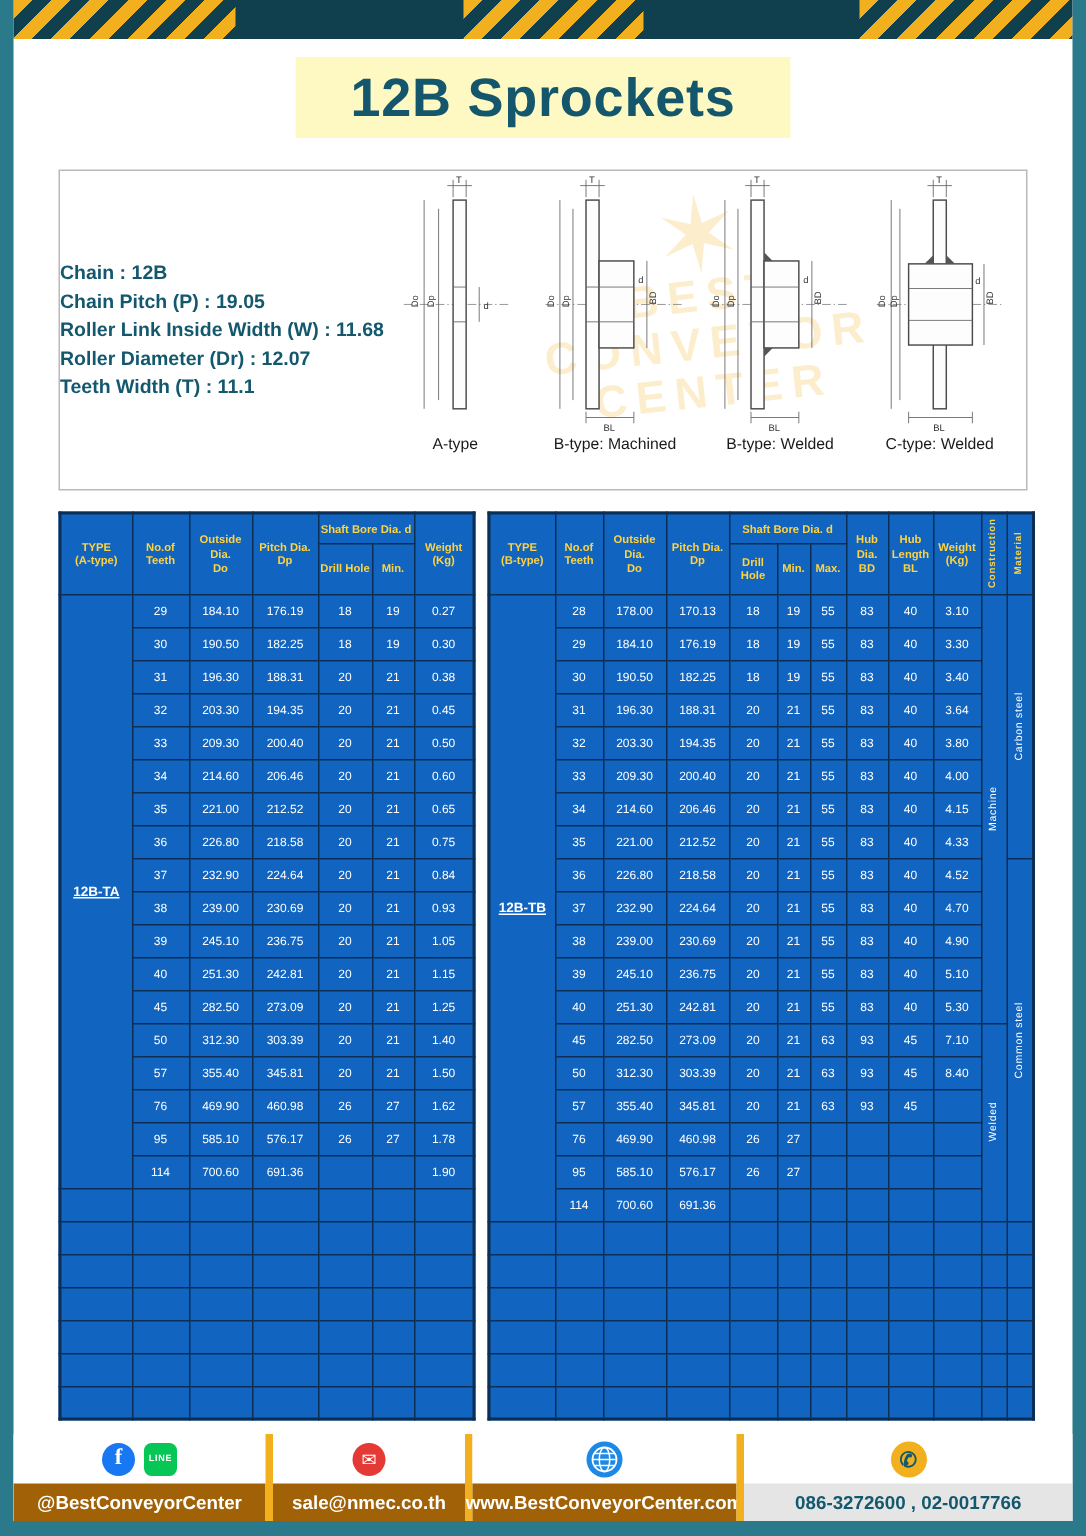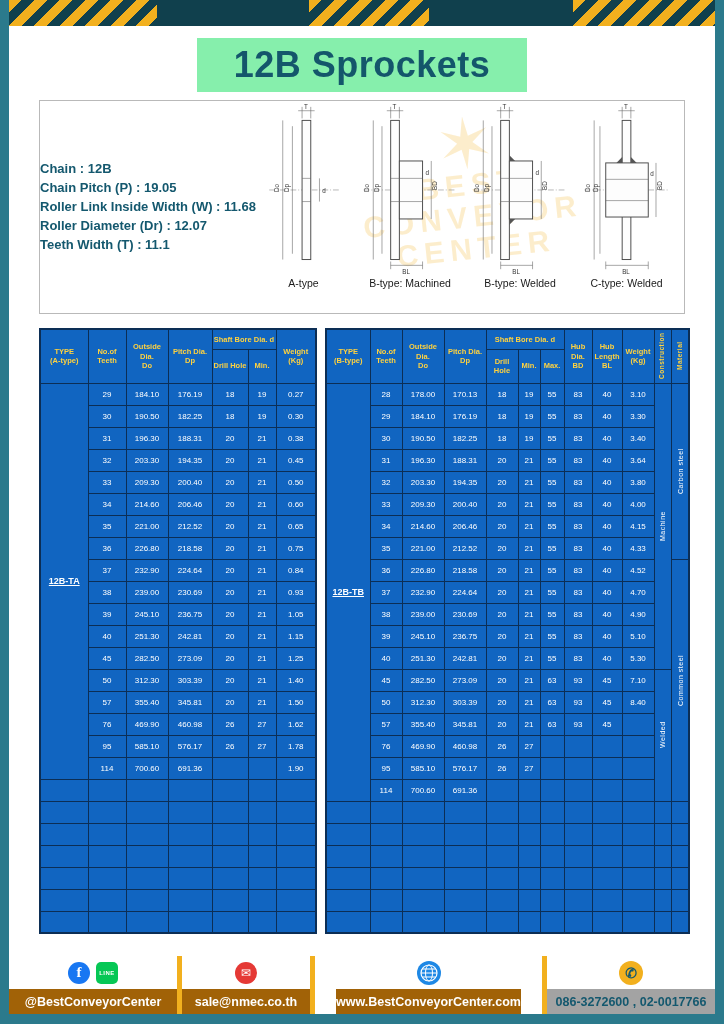--- a/index.html
+++ b/index.html
@@ -8,21 +8,21 @@
         border-left:9px solid #2b7a8c;border-right:9px solid #2b7a8c;border-bottom:10px solid #2b7a8c;
         overflow:hidden;}
   
   .top-band{position:relative;height:26px;background:#10404d;}
   .hazard{position:absolute;top:0;height:26px;
           background:repeating-linear-gradient(135deg,#f2b01e 0 9px,#10404d 9px 18px);}
   .hz-left{left:0;width:148px;}
   .hz-center{left:300px;width:120px;}
   .hz-right{right:0;width:142px;}
   
-  .title-banner{width:330px;height:54px;margin:12px auto 8px;background:#86efac;
+  .title-banner{width:330px;height:54px;margin:12px auto 21px;background:#fef9c3;
                 display:flex;align-items:center;justify-content:center;}
   .title-banner h1{margin:0;font-size:36px;font-weight:bold;color:#14566b;letter-spacing:.5px;}
   
   .spec-box{position:relative;margin:0 30px;height:214px;border:1px solid #b9b9b9;background:#fff;overflow:hidden;}
   .spec-lines{position:absolute;left:0;top:58px;z-index:2;}
   .spec-line{font-size:13px;font-weight:bold;color:#14586e;line-height:19px;white-space:nowrap;}
   .watermark{position:absolute;left:250px;top:18px;z-index:0;opacity:.22;color:#f2b01e;
              transform:rotate(-6deg);text-align:center;width:360px;pointer-events:none;}
   .watermark .wm-star{font-size:70px;line-height:50px;}
   .watermark .wm-line{font-size:30px;font-weight:bold;letter-spacing:6px;line-height:32px;}
@@ -46,23 +46,23 @@
   td.type-cell{color:#fff;font-weight:bold;font-size:9px;text-decoration:underline;}
   .vert{writing-mode:vertical-rl;transform:rotate(180deg);letter-spacing:.5px;line-height:1;}
   th.vert{font-size:6.5px;}
   td.vert{font-size:7px;color:#fff;}
   
   .footer{position:absolute;left:0;right:0;bottom:0;height:58px;background:#fff;display:flex;align-items:stretch;}
   .fsec{display:flex;flex-direction:column;}
   .ficons{flex:1;display:flex;align-items:center;justify-content:center;gap:6px;background:#fff;}
   .fbar{height:25px;display:flex;align-items:center;justify-content:center;font-size:12.5px;font-weight:bold;}
   .fbar.teal{background:#a16207;color:#ffffff;}
-  .fbar.light{background:#a3a3a3;color:#14586e;}
+  .fbar.light{background:#e5e5e5;color:#14586e;}
   .fsep{width:5px;background:#f2b01e;}
-  .s1{width:168px;} .s2{width:128px;} .s3{width:227px;align-items:center;} .s4{flex:1;}
+  .s1{width:168px;} .s2{width:128px;} .s3{width:176px;} .s4{flex:1;}
   .fb{width:22px;height:22px;border-radius:50%;background:#1877f2;color:#fff;font-weight:bold;
       font-size:15px;display:flex;align-items:center;justify-content:center;font-family:"Liberation Serif",serif;}
   .line-ic{width:22px;height:22px;border-radius:5px;background:#06c755;color:#fff;font-weight:bold;
       font-size:6px;display:flex;align-items:center;justify-content:center;letter-spacing:.5px;}
   .mail-ic{width:22px;height:22px;border-radius:50%;background:#e53935;color:#fff;font-size:12px;
       display:flex;align-items:center;justify-content:center;}
   .globe-ic{width:24px;height:24px;border-radius:50%;background:#1e88e5;display:flex;align-items:center;justify-content:center;}
   .phone-ic{width:24px;height:24px;border-radius:50%;background:#f2b01e;color:#14586e;font-size:14px;font-weight:bold;
       display:flex;align-items:center;justify-content:center;}
 </style>

